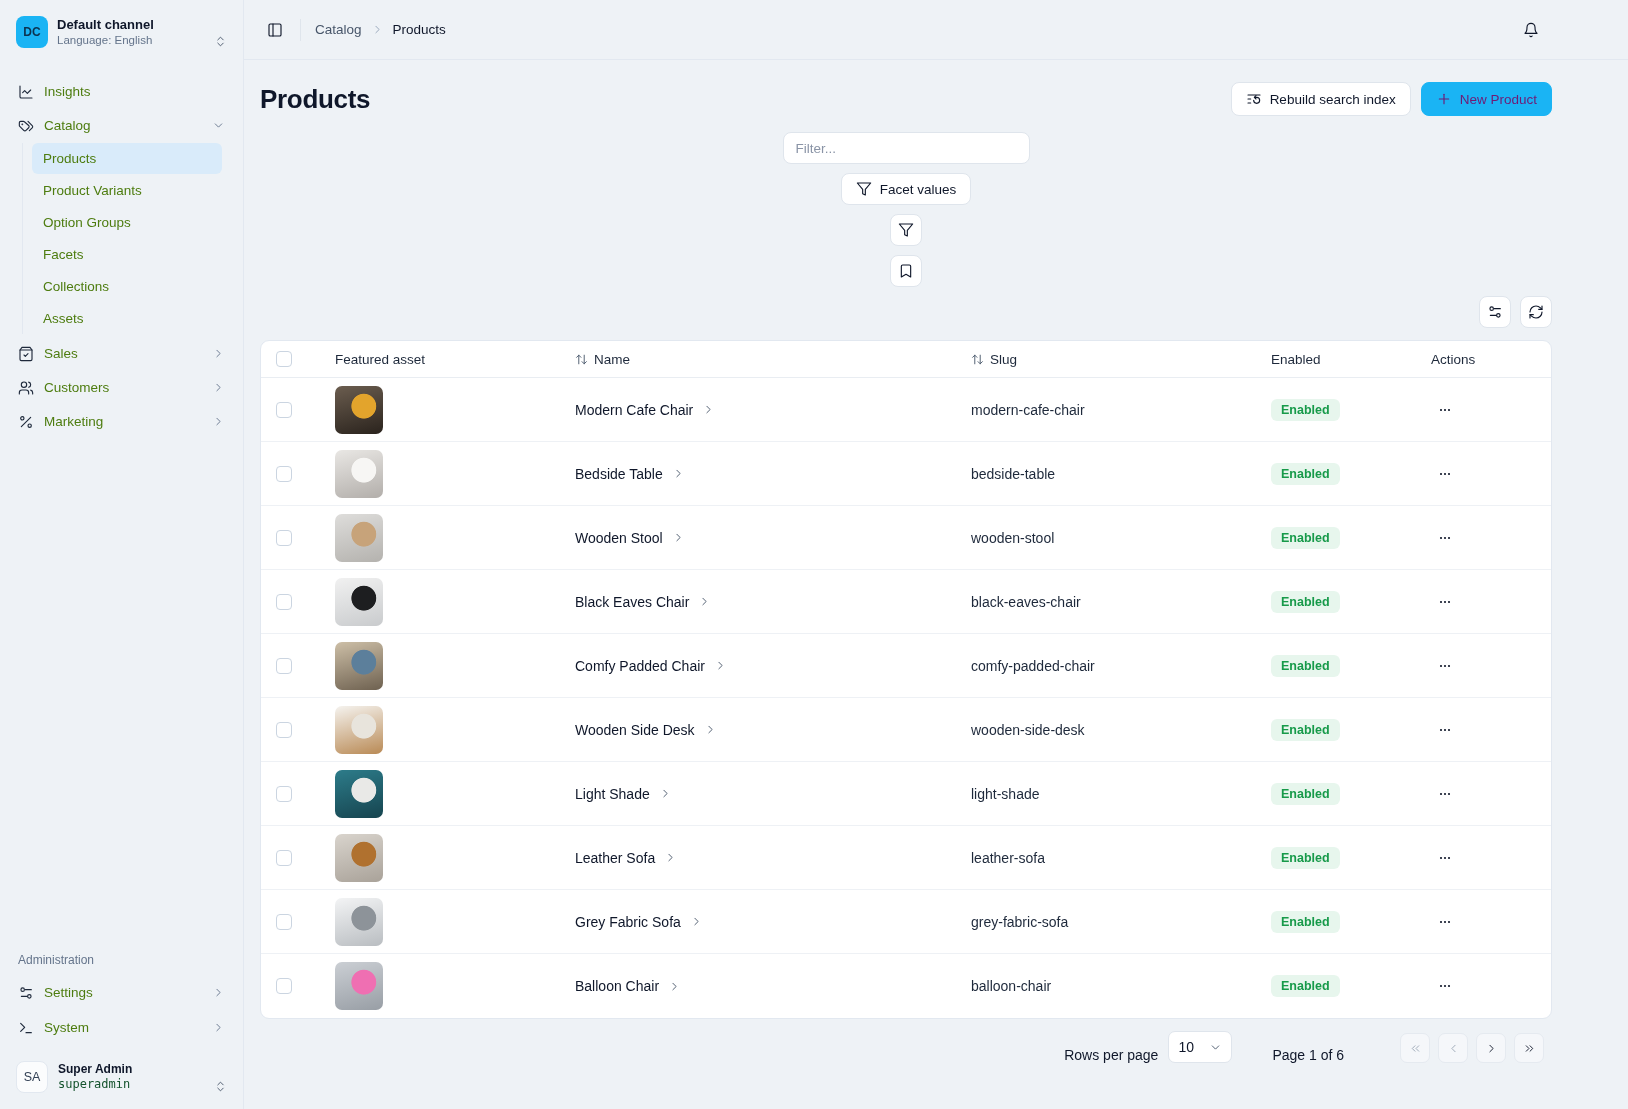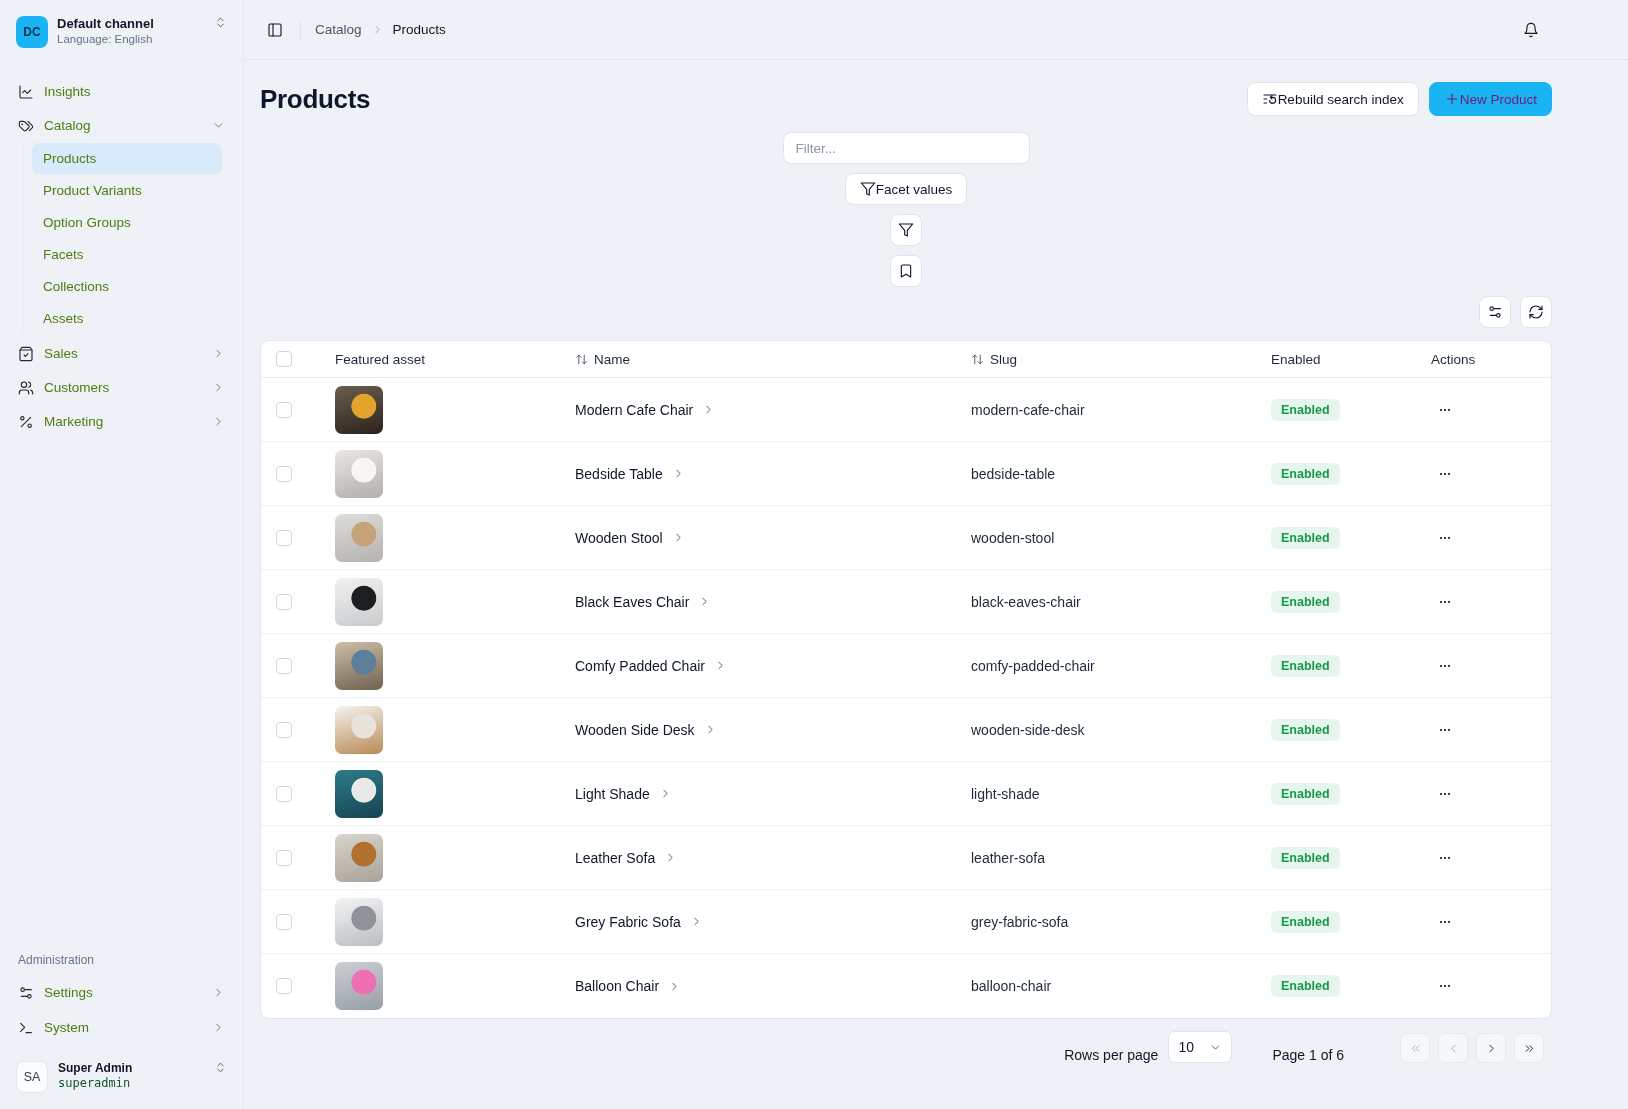--- a/index.html
+++ b/index.html
@@ -16,21 +16,21 @@
   .ic-sm { width:13px; height:13px; }
 
   
   .sidebar {
     width:244px; flex:0 0 244px; height:100%;
     border-right:1px solid #e2e8f0;
     display:flex; flex-direction:column;
     padding:8px 0 10px 0;
   }
   .channel {
-    display:flex; align-items:flex-start; gap:9px;
+    display:flex; align-items:flex-end; gap:9px;
     margin:2px 8px 6px 8px; padding:6px 8px; border-radius:8px; cursor:pointer;
   }
   .avatar {
     width:32px; height:32px; border-radius:8px; flex:0 0 32px;
     display:flex; align-items:center; justify-content:center;
     font-size:12px; font-weight:bold;
   }
   .avatar.accent { background:var(--accent,#1ab4f4); color:#0c3350; }
   .ch-meta { flex:1; min-width:0; }
   .ch-name { font-size:13px; font-weight:bold; line-height:1.25; }
@@ -51,21 +51,21 @@
     margin:1px 21px 3px 22px;
     border-left:1px solid #e2e8f0;
     padding-left:9px;
   }
   .subnav .nav-item { height:31px; margin:0 0 1px 0; padding:0 11px; }
   .subnav .nav-item.active { background:var(--active-bg,#d9ebfa); }
 
   .spacer { flex:1; }
   .admin-label { font-size:12px; color:#64748b; padding:6px 18px 8px 18px; }
   .user {
-    display:flex; align-items:flex-start; gap:10px;
+    display:flex; align-items:flex-end; gap:10px;
     margin:10px 8px 0 8px; padding:6px 8px; border-radius:8px; cursor:pointer;
   }
   .avatar.plain { background:#fbfcfd; border:1px solid #e2e8f0; color:#334155; font-weight:normal; font-size:12.5px; }
   .u-name { font-size:12px; font-weight:bold; line-height:1.25; }
   .u-id { font-family:"DejaVu Sans Mono", monospace; font-size:12px; color:#14532d; line-height:1.3; }
 
   
   .main { flex:1; display:flex; flex-direction:column; min-width:0; }
   .topbar {
     height:60px; flex:0 0 60px;
@@ -81,21 +81,21 @@
   .crumbs { display:flex; align-items:center; gap:9px; font-size:13.5px; }
   .crumb-muted { color:#475569; cursor:pointer; }
   .crumb-current { color:#0f172a; }
   .crumb-sep { color:#94a3b8; }
 
   .content { padding:22px 76px 0 16px; display:flex; flex-direction:column; }
   .title-row { display:flex; align-items:center; }
   .page-title { font-size:26px; font-weight:bold; letter-spacing:-0.3px; }
   .title-actions { margin-left:auto; display:flex; gap:10px; }
   .btn {
-    height:34px; display:inline-flex; align-items:center; gap:0;
+    height:34px; display:inline-flex; align-items:center; gap:8px;
     padding:0 14px; border-radius:8px; font-size:13.5px; font-weight:500;
     font-family:inherit; cursor:pointer;
   }
   .btn-outline { background:#fff; border:1px solid #dfe5ec; color:#0f172a; }
   .btn-primary { background:var(--accent,#1ab4f4); border:1px solid var(--accent,#1ab4f4); color:#701a75; }
 
   .toolbar { margin-top:16px; display:flex; align-items:center; gap:9px;flex-direction:column; }
   .filter-input {
     width:247px; height:32px; background:#fff; border:1px solid #dfe5ec; border-radius:8px;
     padding:0 12px; font-size:13.5px; font-family:inherit; color:#0f172a; outline:none;

